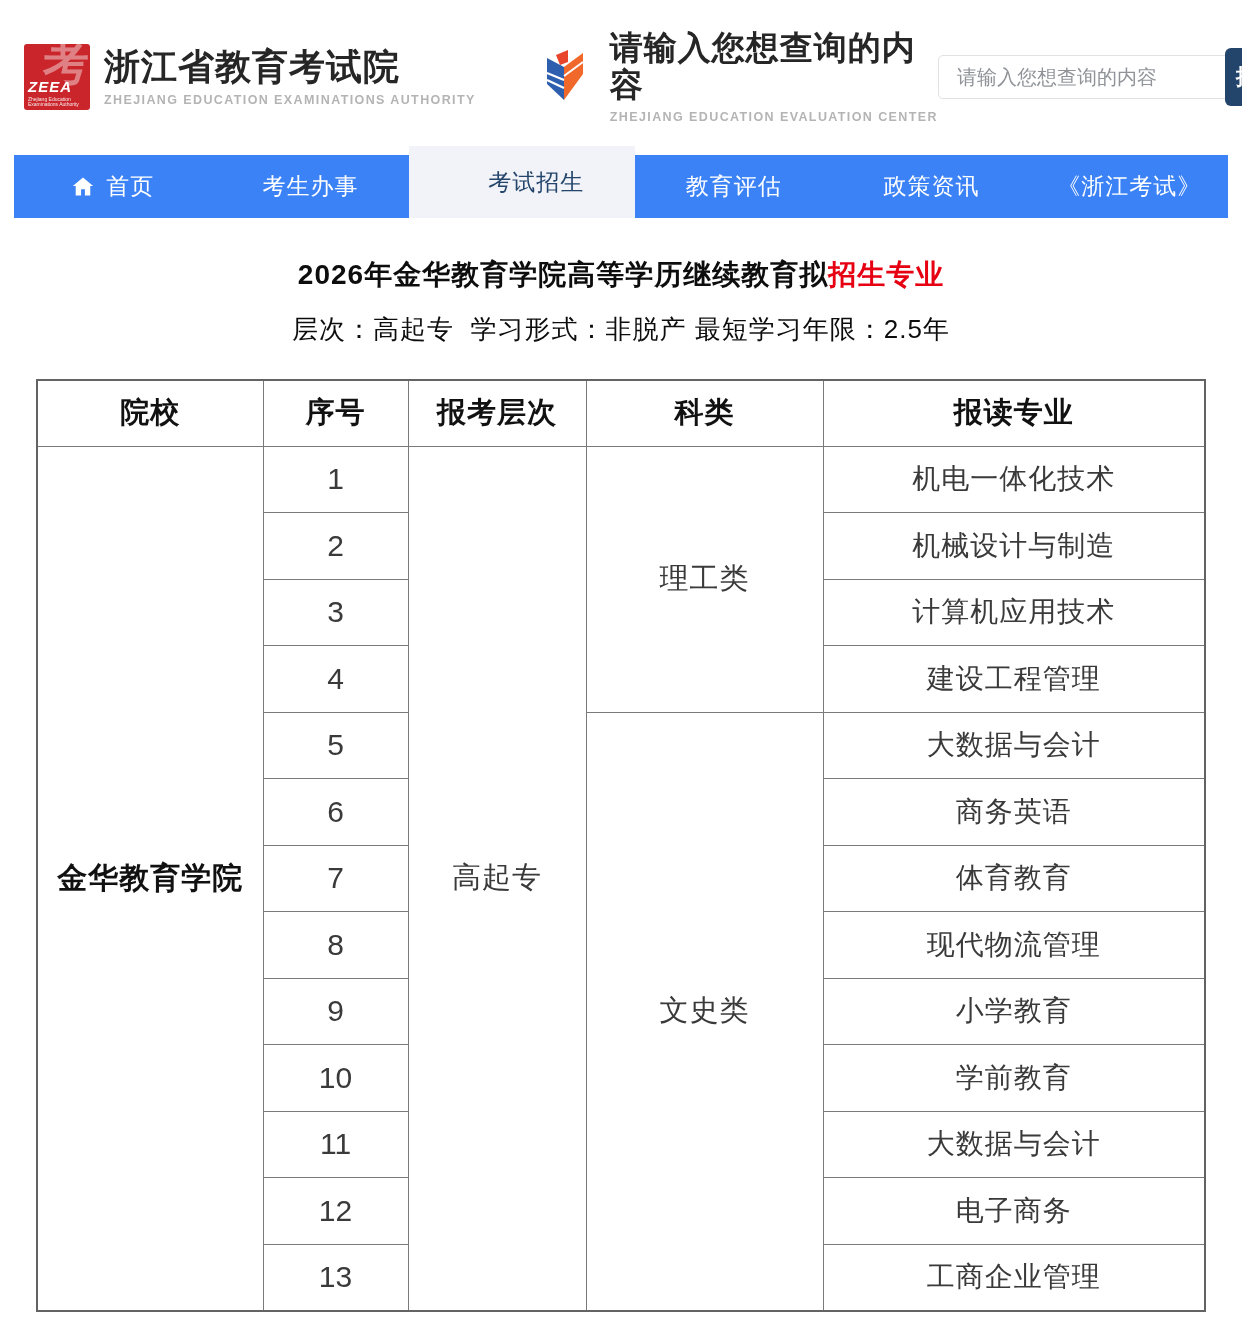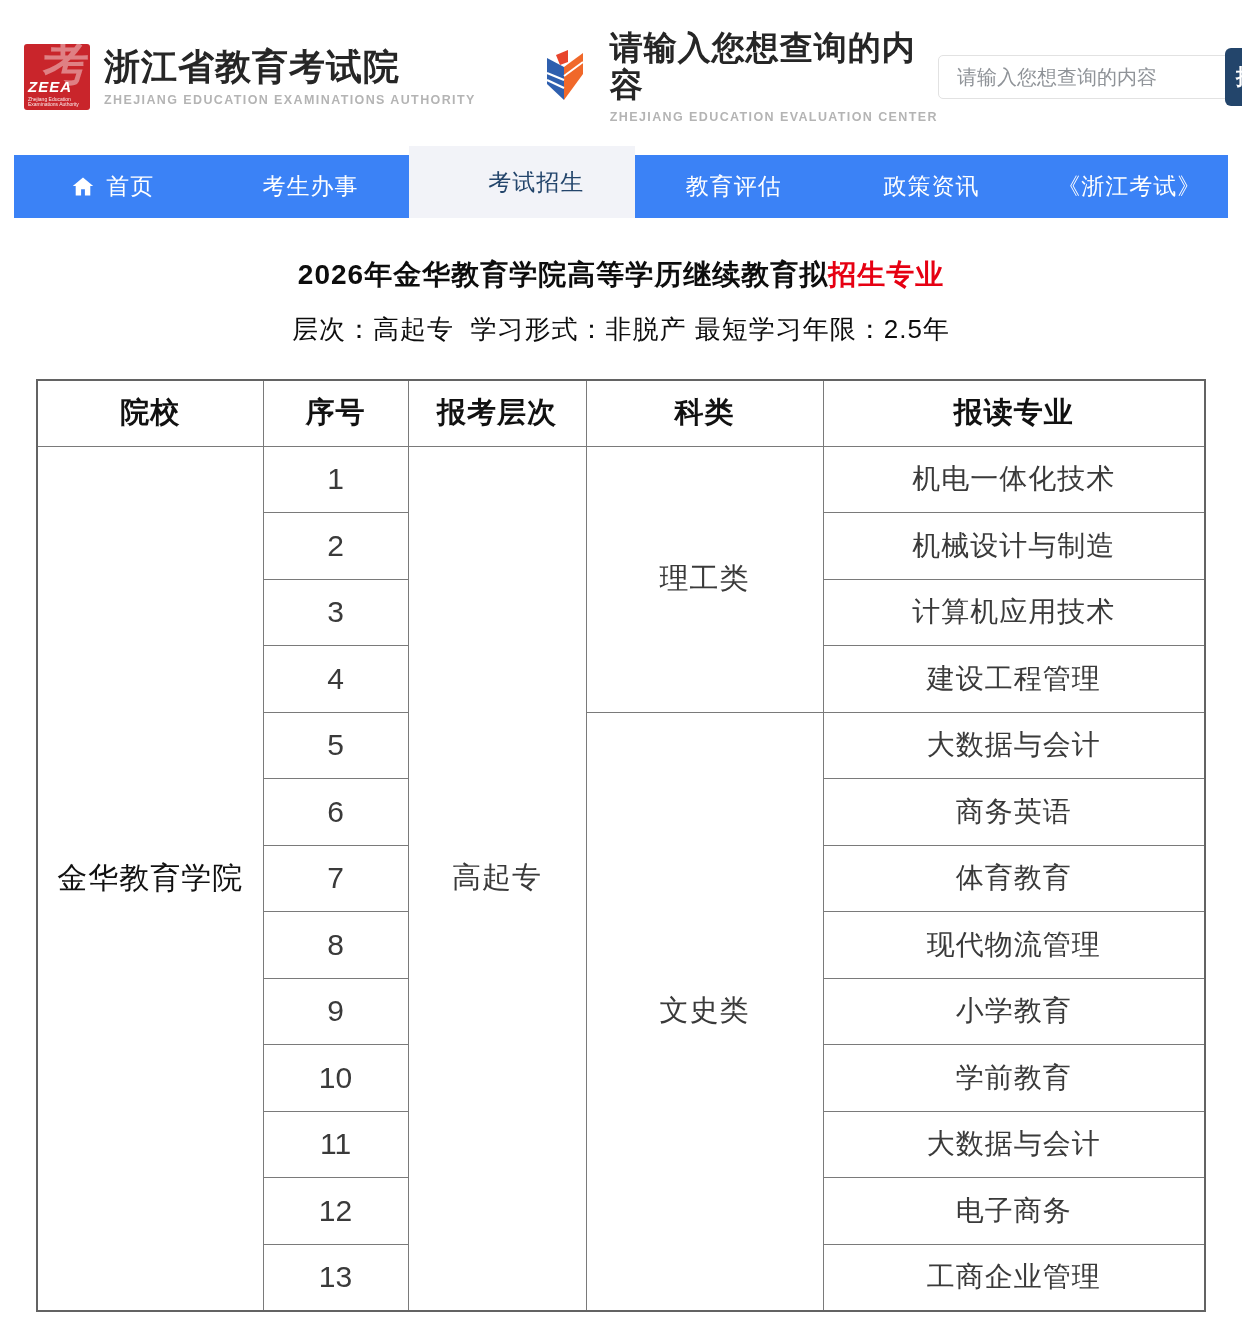--- a/index.html
+++ b/index.html
@@ -76,21 +76,21 @@
     width:1168px; margin:32px auto 0; border-collapse:collapse; table-layout:fixed;
     border:2px solid #636363;
   }
   .majors-table th, .majors-table td {
     border:1px solid #7a7a7a; text-align:center; vertical-align:middle;
     overflow:hidden;
   }
   .majors-table thead tr { height:66px; }
   .majors-table tbody tr { height:66.5px; }
   .majors-table th { font-size:29px; font-weight:700; color:#111; letter-spacing:1px; }
-  .cell-college { font-size:30px; font-weight:400; color:#111; letter-spacing:1px; }
+  .cell-college { font-size:30px; font-weight:700; color:#111; letter-spacing:1px; }
   .cell-num { font-size:30px; font-weight:400; color:#3a3a3a; }
   .cell-level, .cell-cat { font-size:29px; color:#3a3a3a; letter-spacing:1px; }
   .cell-major { font-size:28px; color:#3a3a3a; letter-spacing:1px; }
 </style>
 </head>
 <body>
 
 <header class="site-header">
 
   <div class="logo">

